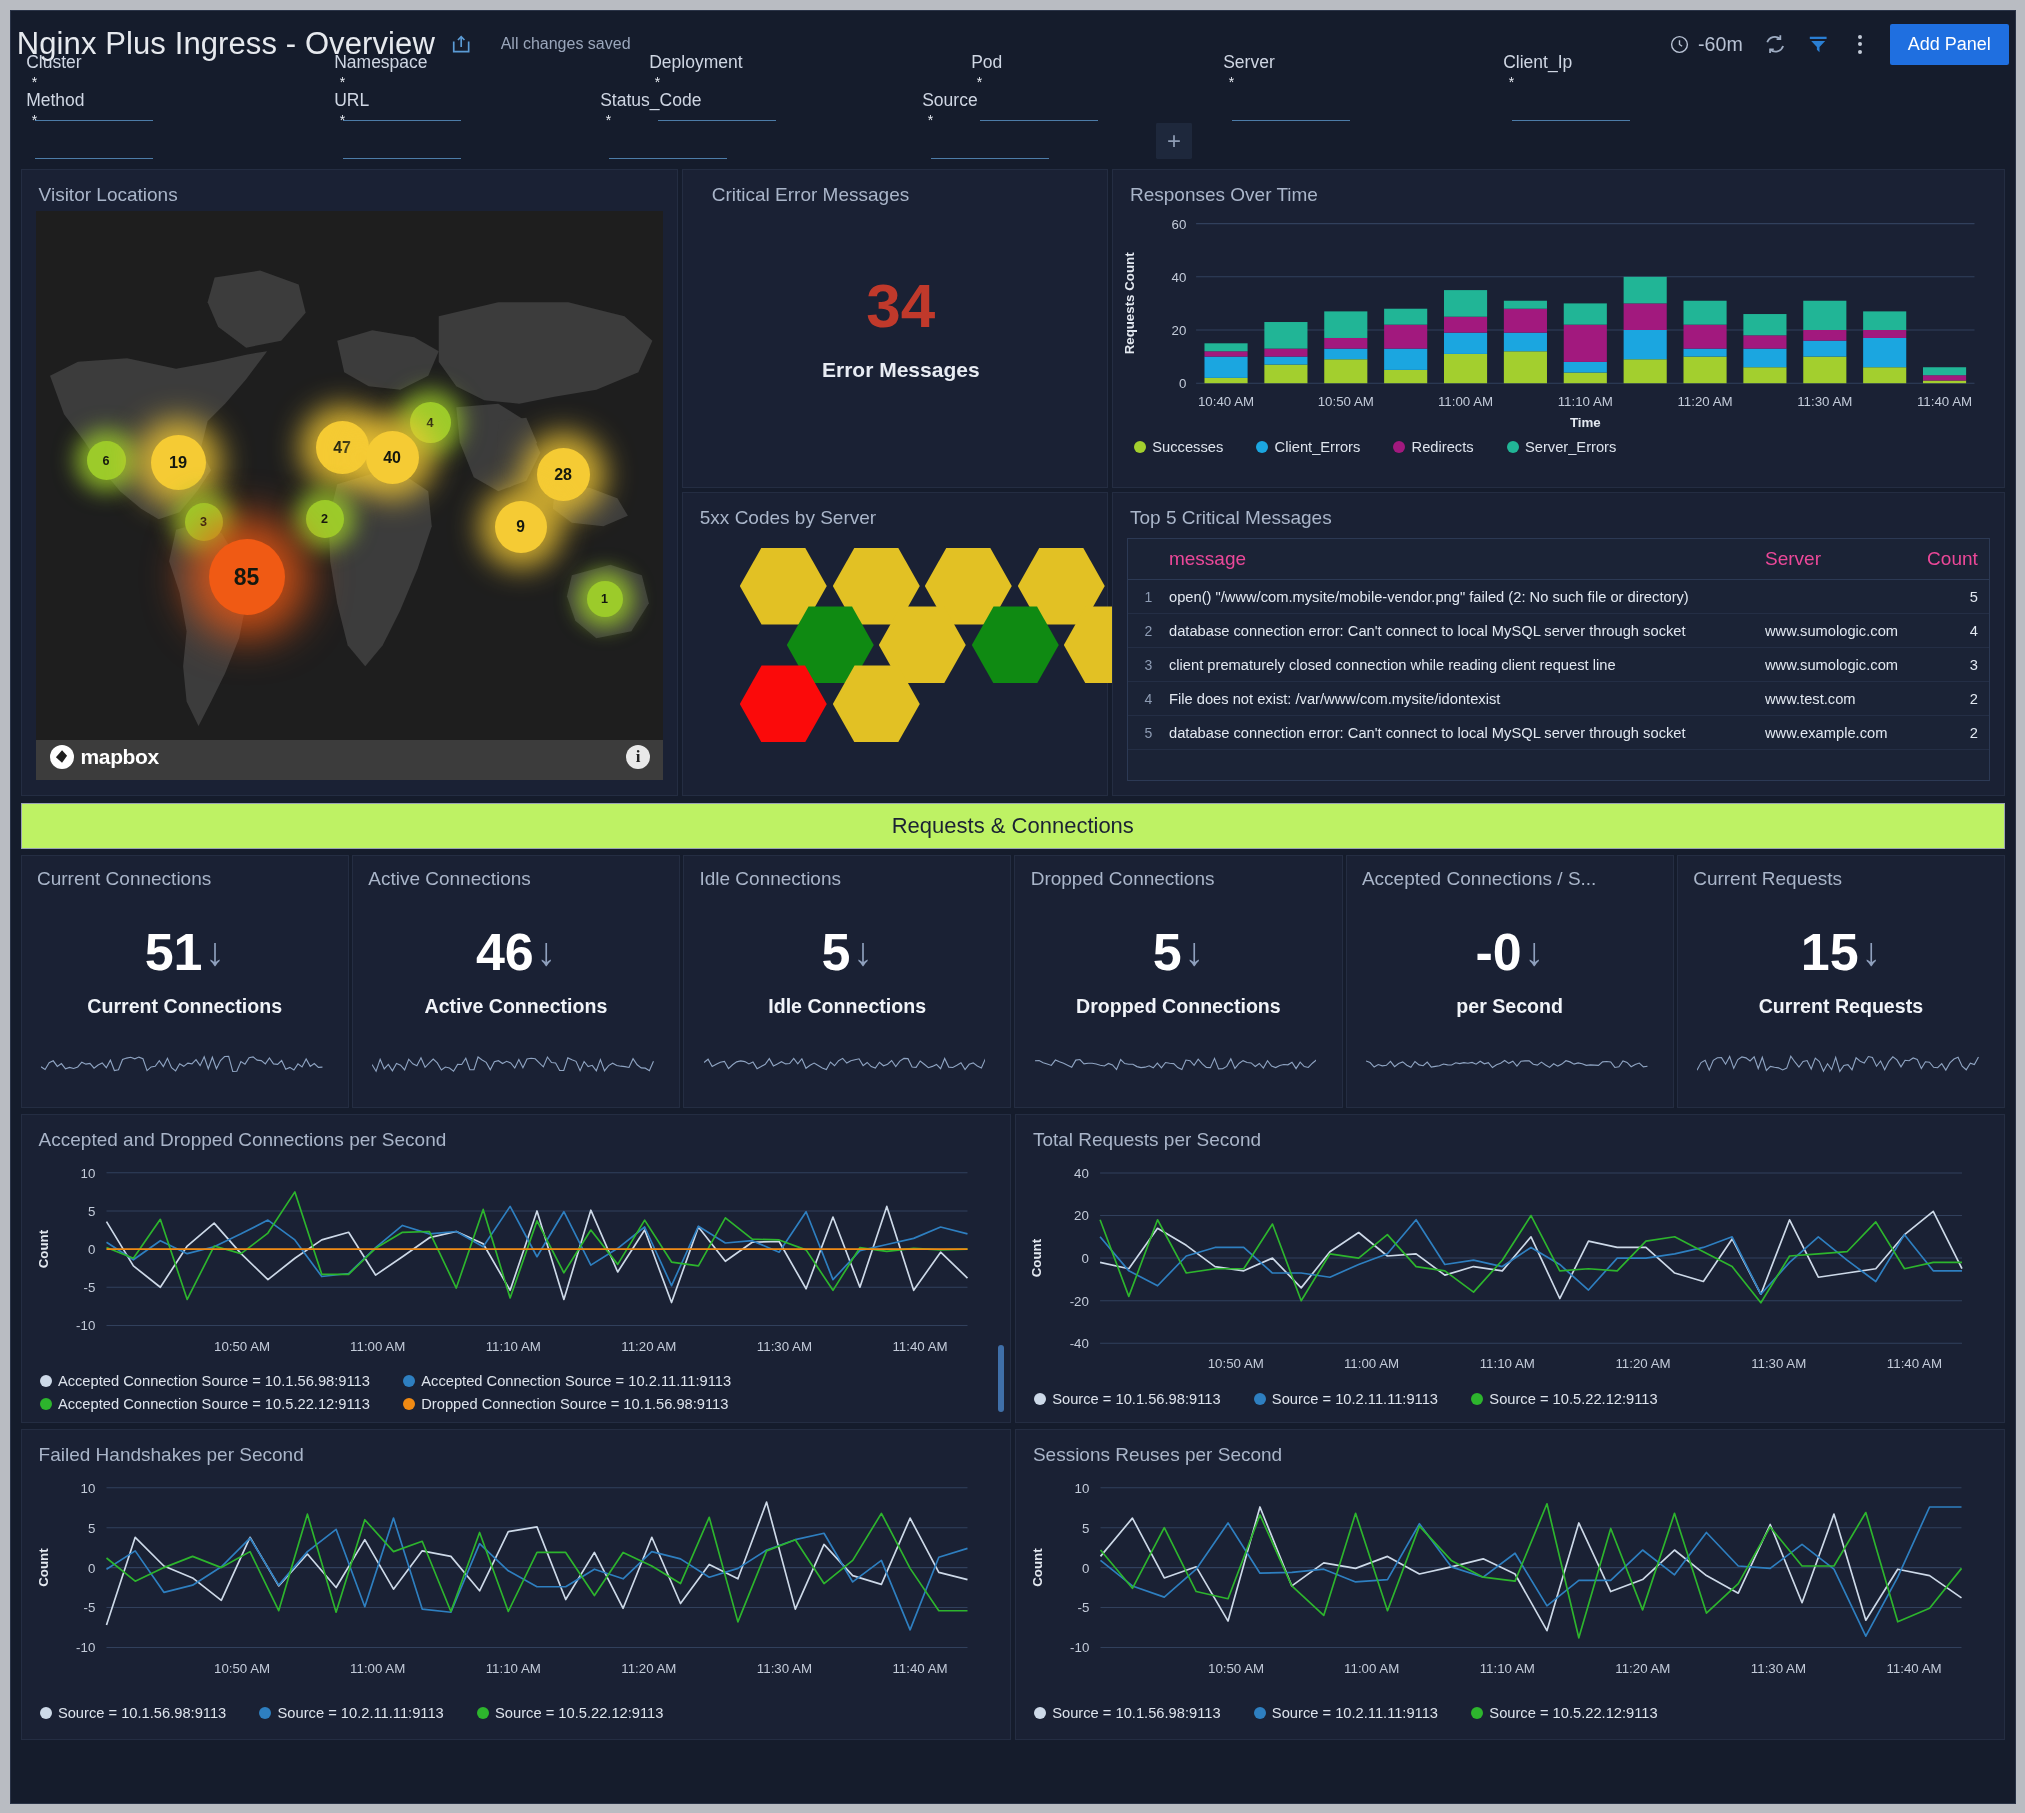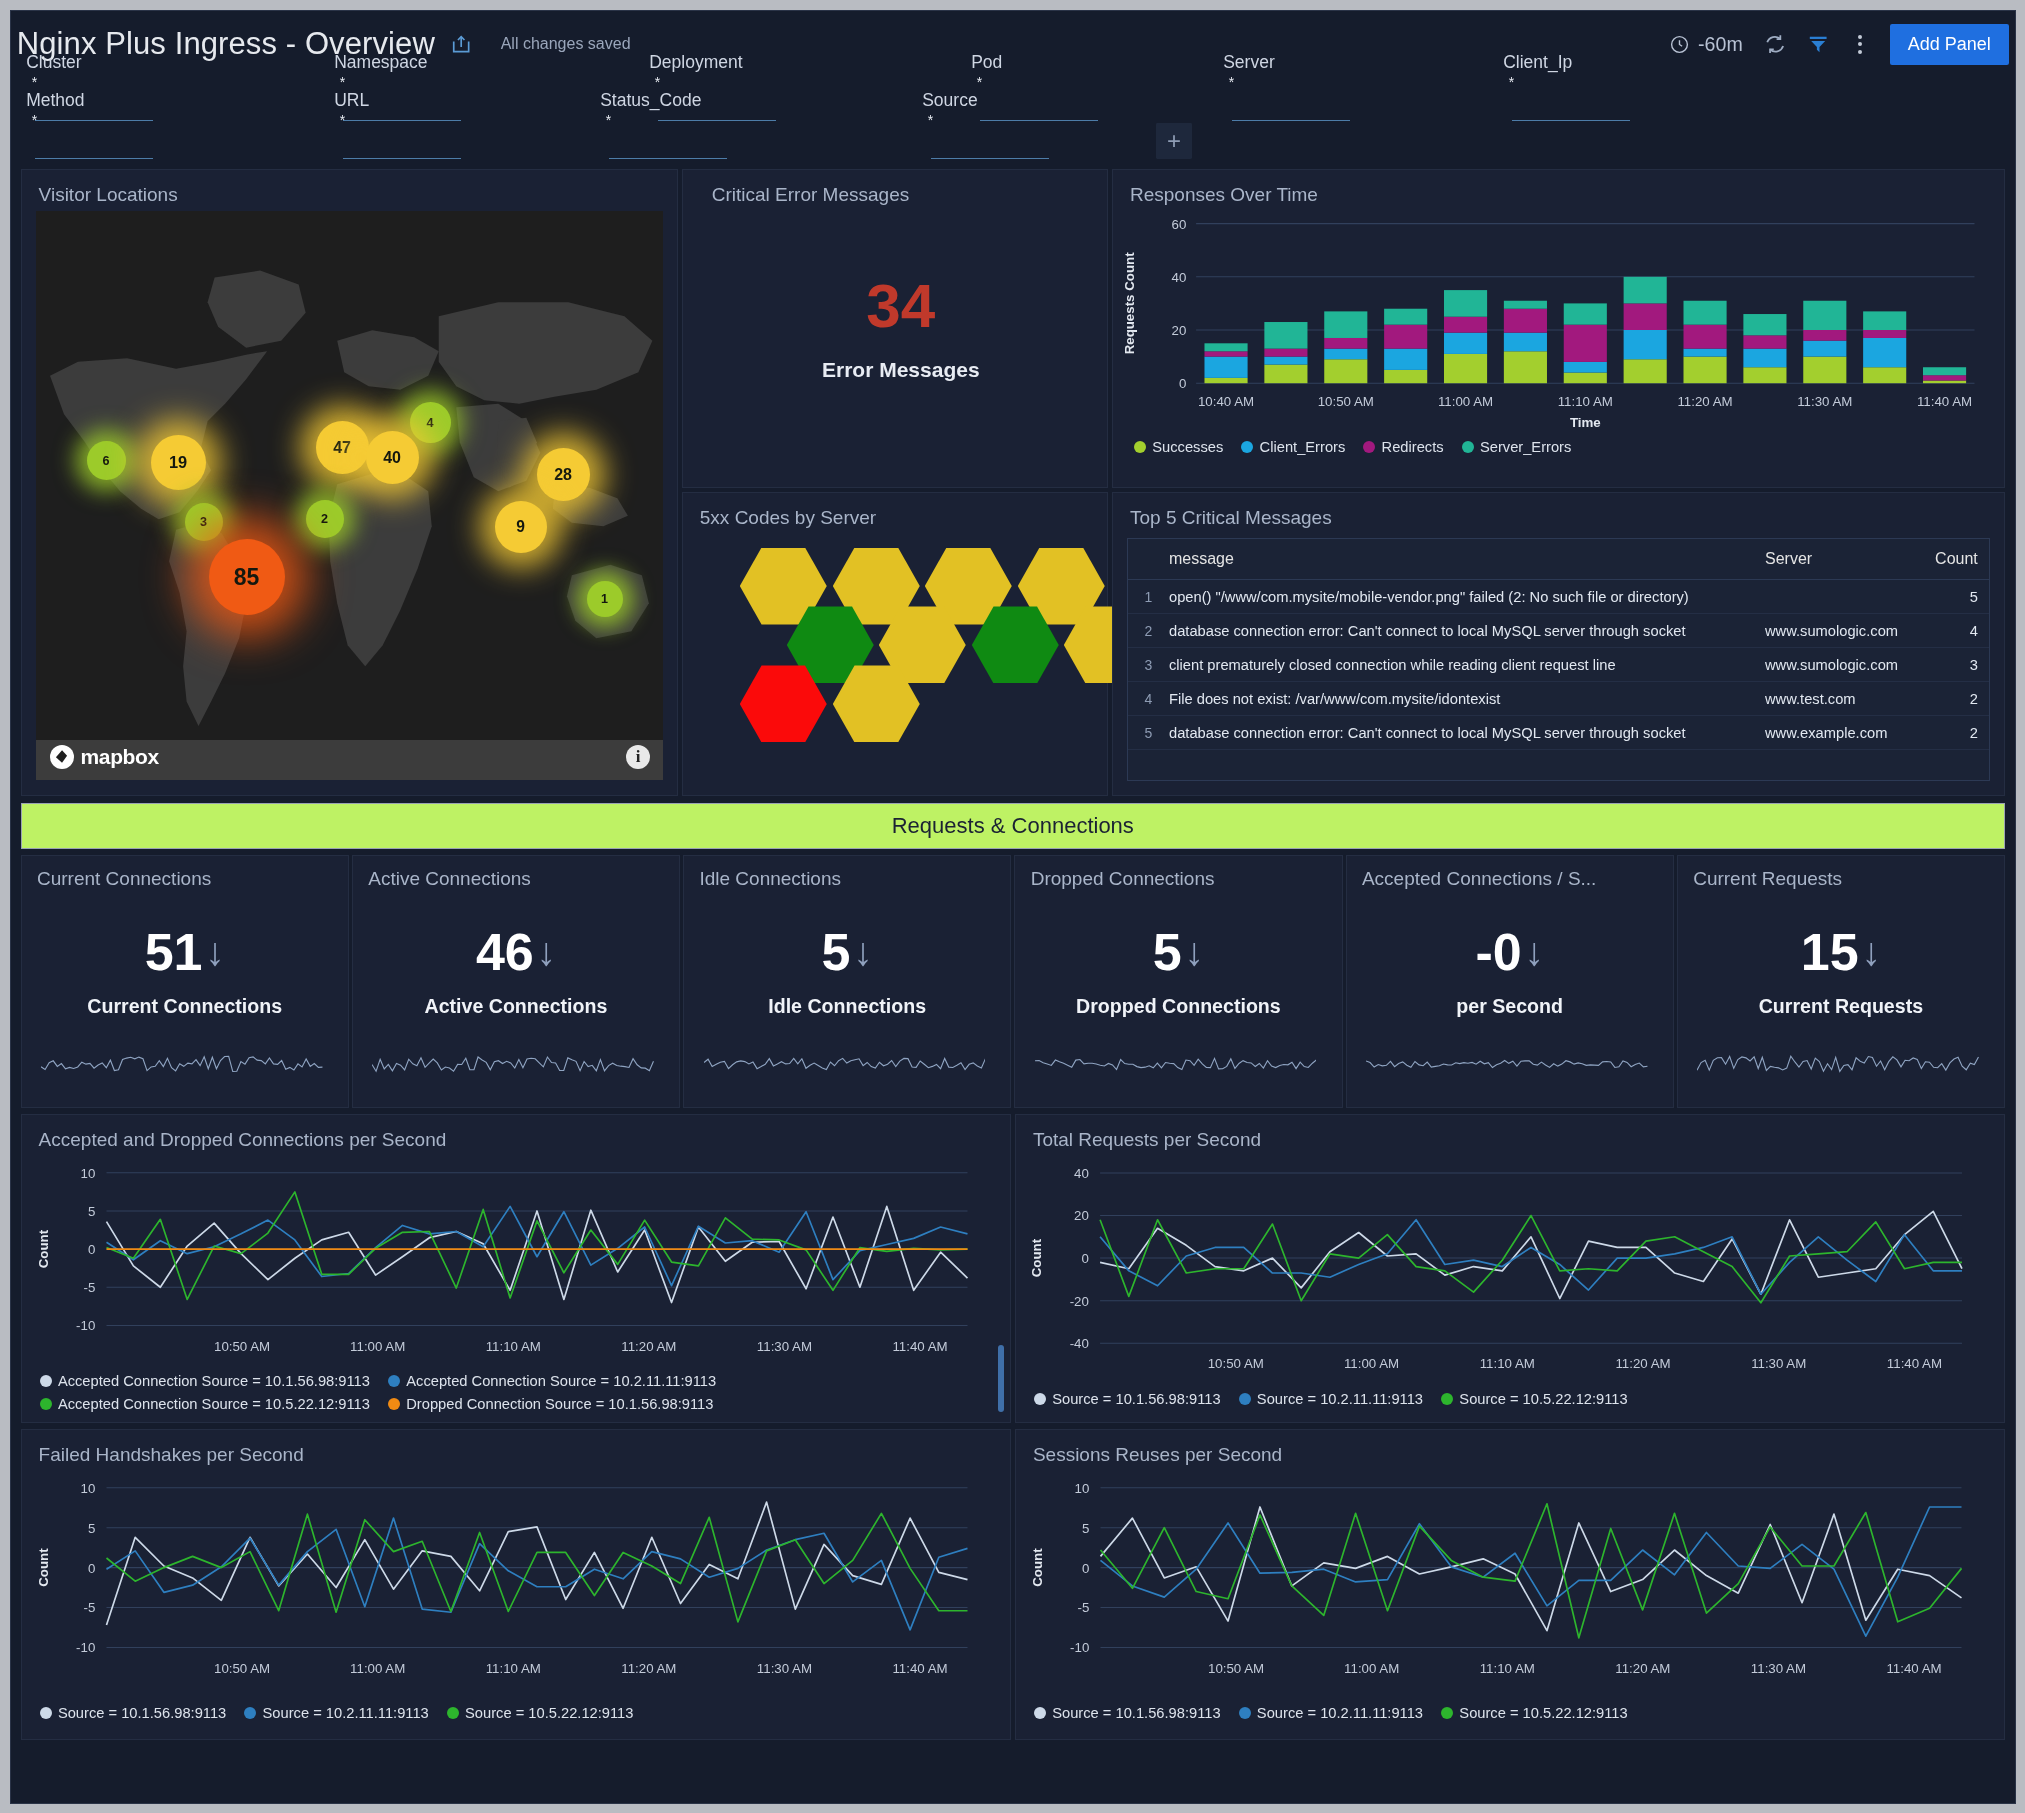--- a/index.html
+++ b/index.html
@@ -115,34 +115,34 @@
   .right-col { flex: 1; display: flex; flex-direction: column; gap: 4.2px; }
   .p-resp { height: 319px; }
   .p-top5 { flex: 1; }
 
   
   .chartbox { position:absolute; left:0; right:0; top:41px; bottom:0; }
   svg { display:block; }
   .axis-lbl { fill:#c3cbd9; font-size:19px; font-family:"Liberation Sans",sans-serif; }
   .axis-name { fill:#e3e8f0; font-size:19px; font-weight:700; font-family:"Liberation Sans",sans-serif;}
   .gridline { stroke:#31405c; stroke-width:1.5; }
-  .legend-row { display:flex; flex-wrap:wrap; align-items:center; gap: 7px 18px; }
+  .legend-row { display:flex; flex-wrap:wrap; align-items:center; gap: 7px 33px; }
   .legend-item { display:flex; align-items:center; gap:6.3px; font-size:14.7px; color:#dde3ec; white-space:nowrap;}
   .dot { width:12px; height:12px; border-radius:50%; display:inline-block; }
 
   
   .tbl { position:absolute; left:14px; right:14px; top:45px; bottom:14px;
          border:0.7px solid #2c3954; background:#1b2336; overflow:hidden;}
   .tbl-head { display:flex; height:41px; align-items:center; border-bottom:0.7px solid #2c3954; }
   .tbl-row { display:flex; height:34px; align-items:center; border-bottom:0.7px solid #242e45; }
   .c-idx { width:34px; text-align:right; padding-right:9.8px; color:#8e9cb4; font-size:14px;}
   .c-msg { flex:1; color:#e2e8f1; font-size:14.7px; padding-left:7px; }
   .c-srv { width:161px; color:#e2e8f1; font-size:14.7px; }
   .c-cnt { width:63px; text-align:right; padding-right:11.2px; color:#e2e8f1; font-size:14.7px; }
-  .tbl-head .c-msg, .tbl-head .c-srv, .tbl-head .c-cnt { color:#e5e5e5; font-size:16px; }
+  .tbl-head .c-msg, .tbl-head .c-srv, .tbl-head .c-cnt { color:#ec4899; font-size:19px; }
   .tbl-head .c-cnt { text-align:right; }
 
   
   .section-band {
     margin: 7px 9.8px 0 9.8px; height: 46px; background:#bef264;
     border:0.7px solid #9aa3b3;
     display:flex; align-items:center; justify-content:center;
     font-size: 22px; color:#1b2233;
   }
 

